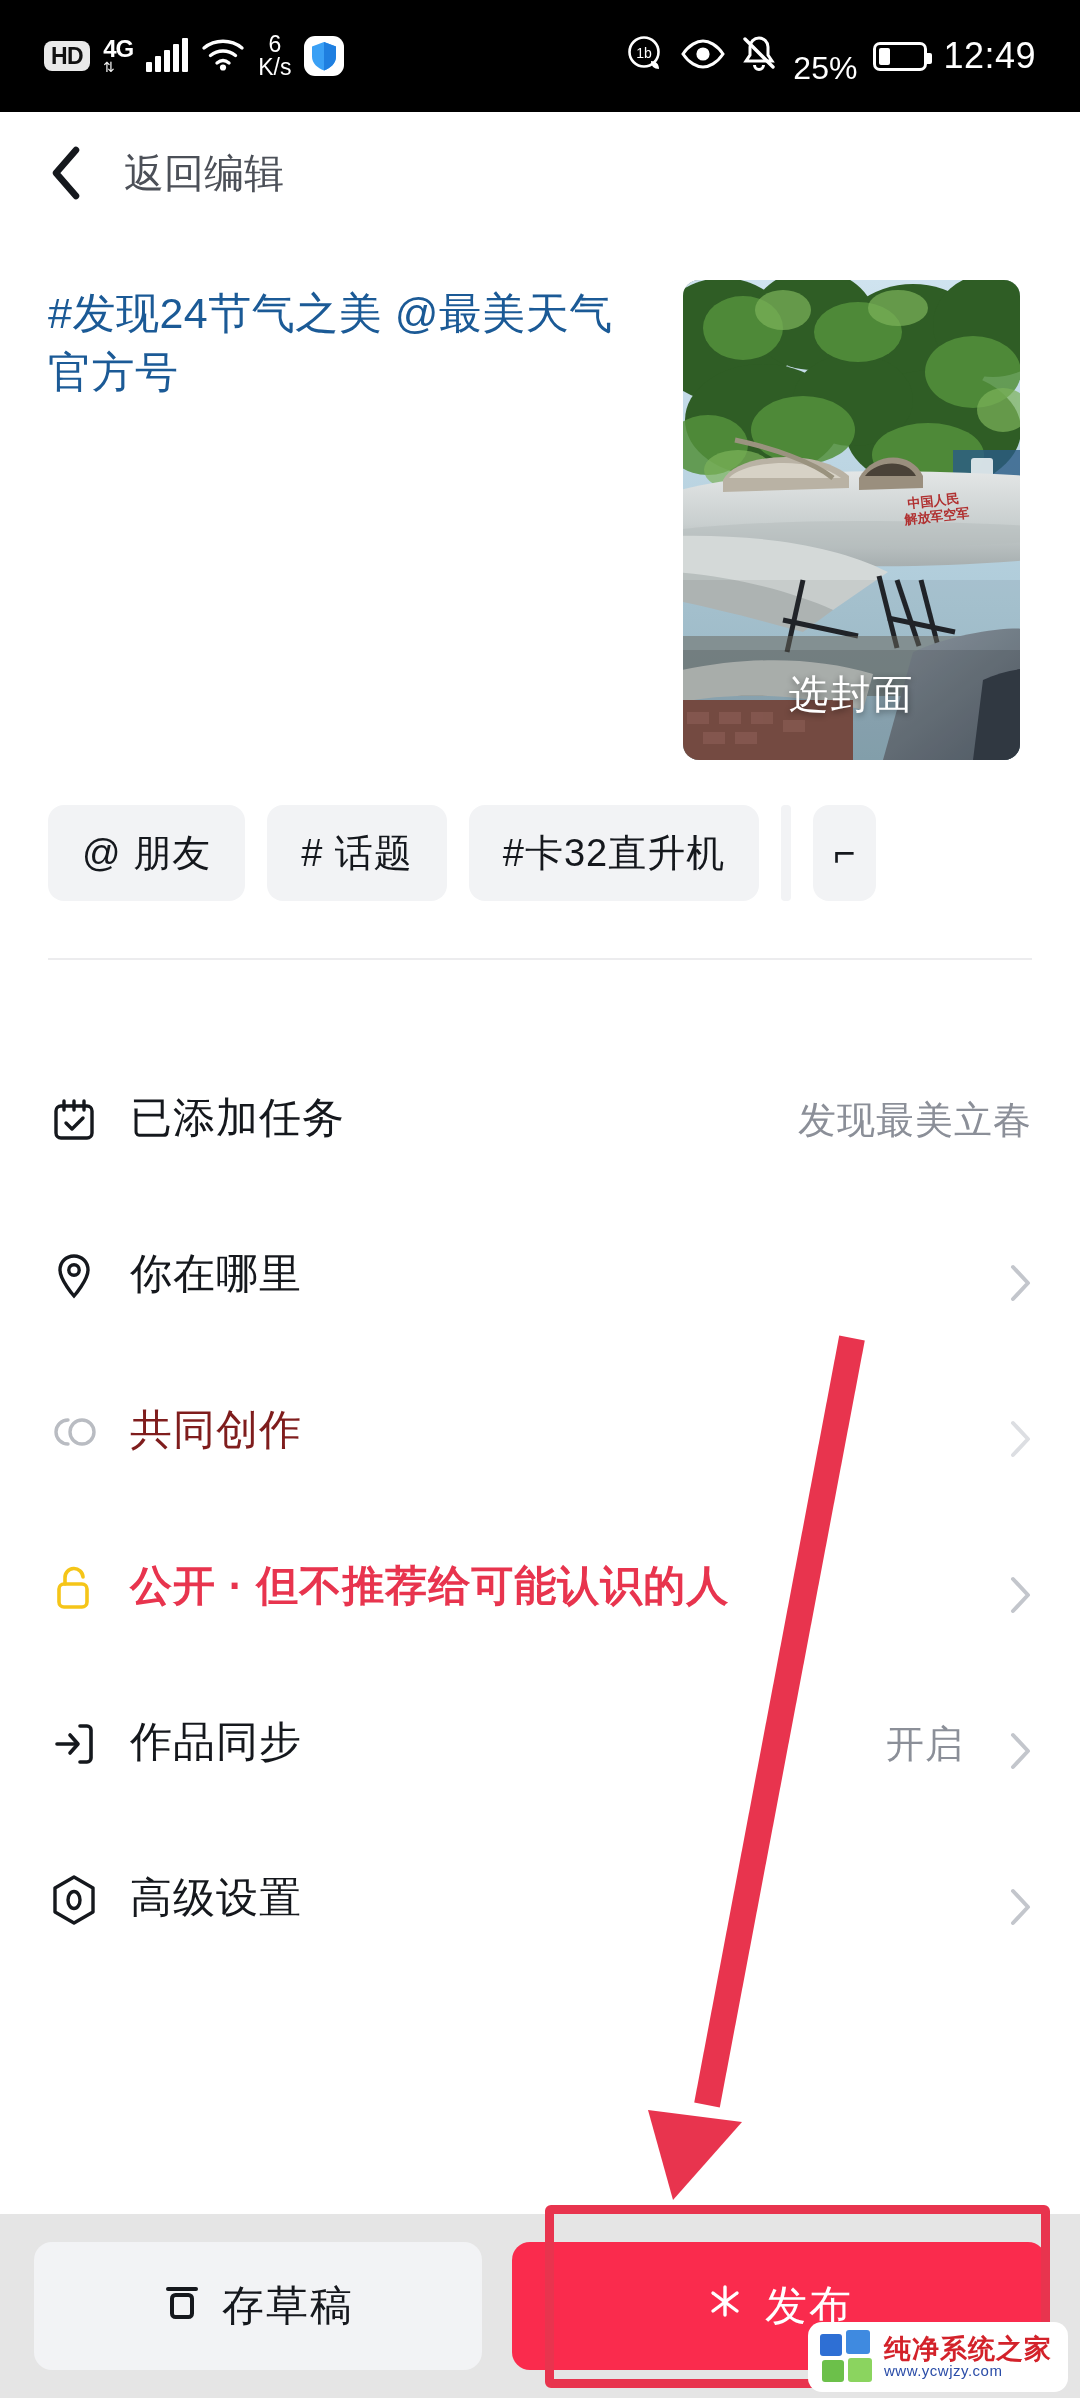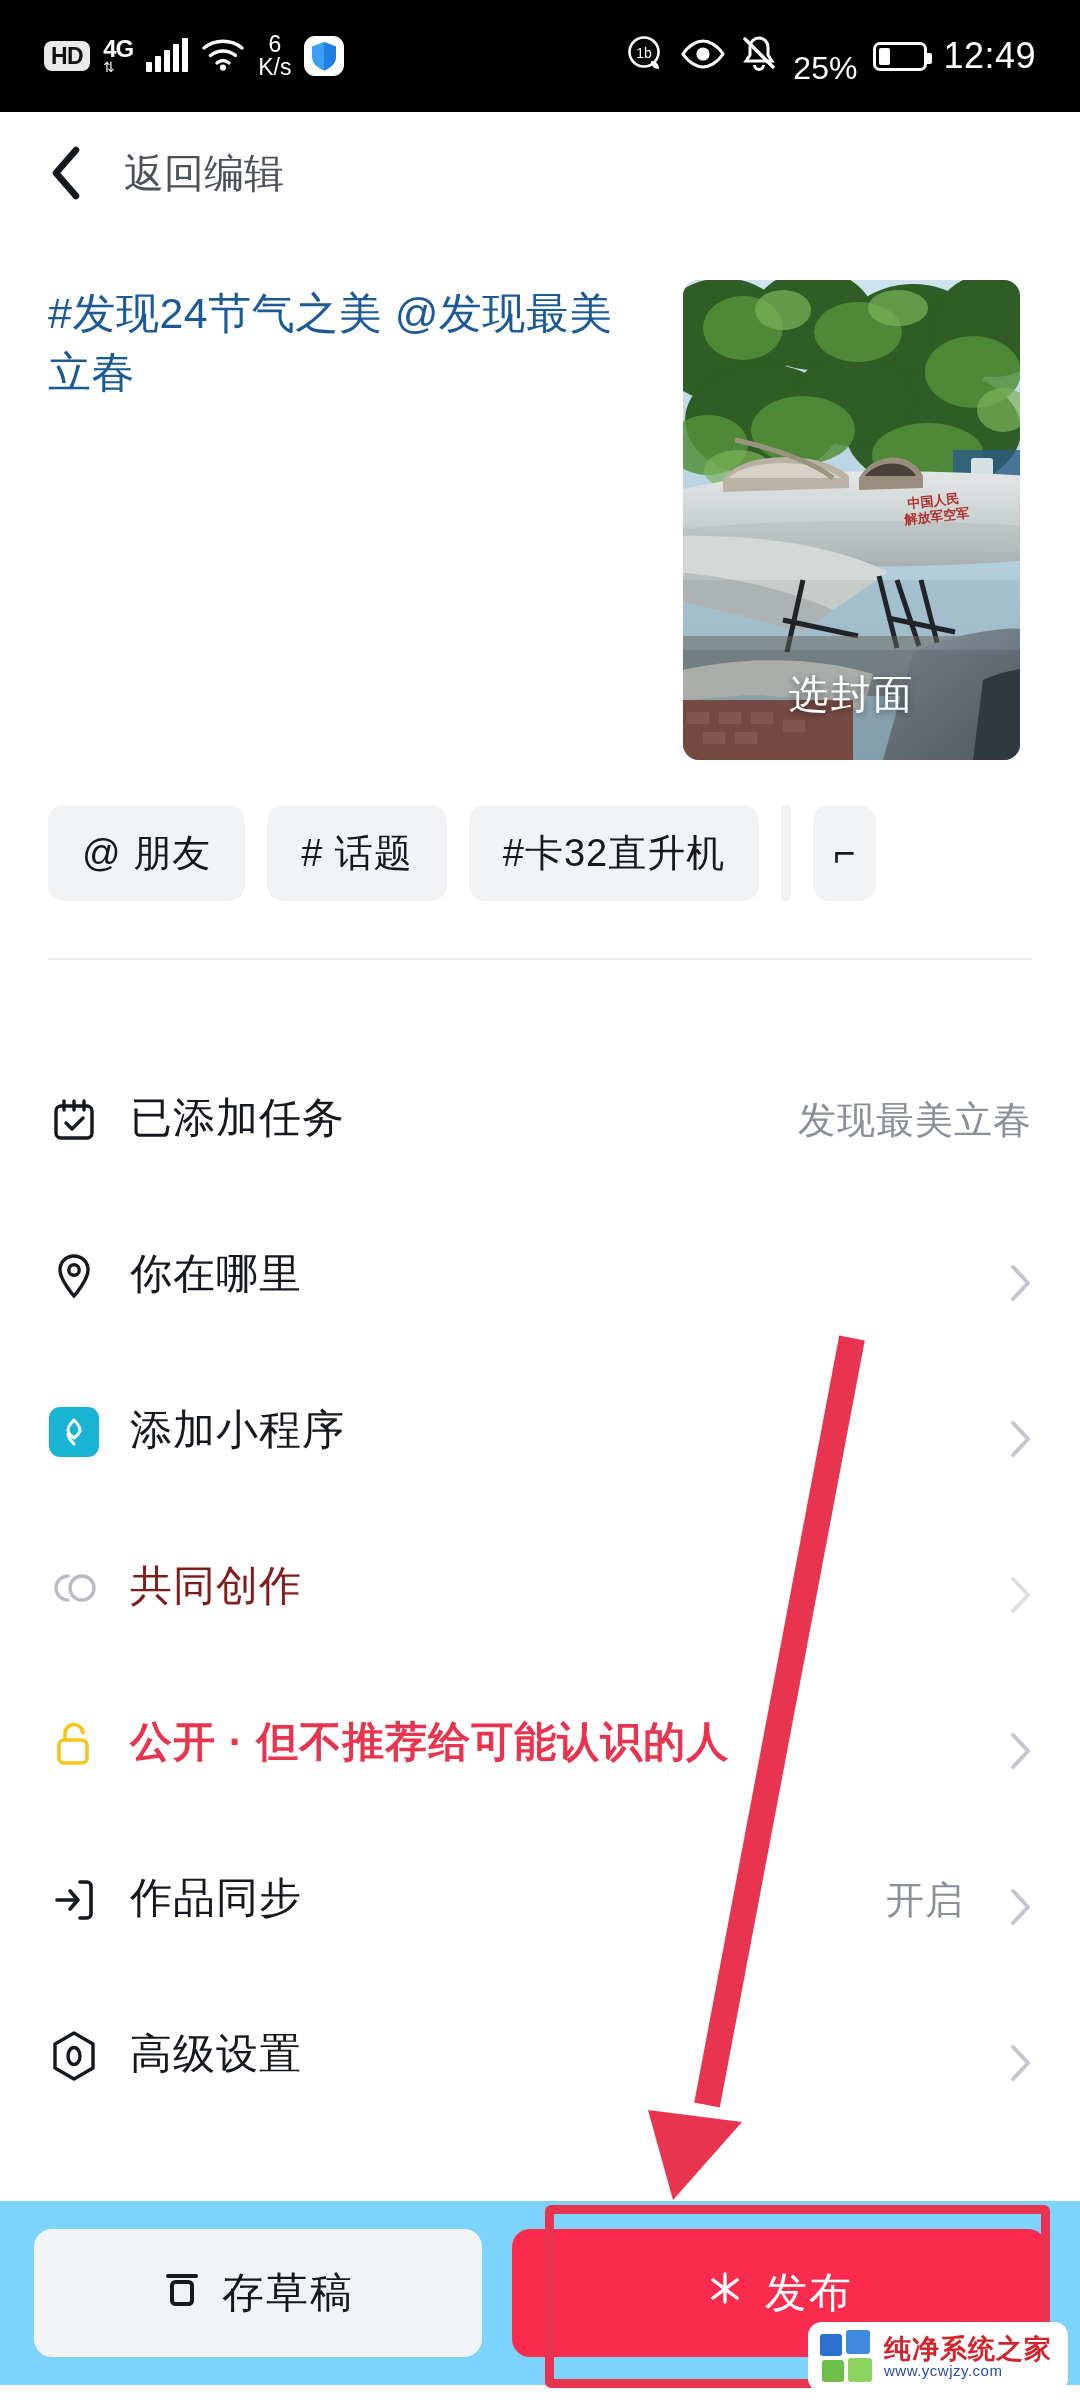--- a/index.html
+++ b/index.html
@@ -105,22 +105,22 @@
   .row .chev { margin-left:auto; }
   .row .value + .chev { margin-left:16px; }
   .chev svg { display:block; }
   .mini-prog {
     width:50px; height:50px; background:#19b4d4; border-radius:11px;
     display:flex; align-items:center; justify-content:center;
   }
 
   
   .bottombar {
-    position:absolute; left:0; bottom:15px; width:1080px; height:184px;
-    background:#7dd3fc; display:flex; align-items:center; padding:0 34px; gap:30px;
+    position:absolute; left:0; bottom:2px; width:1080px; height:184px;
+    background:#e5e5e5; display:flex; align-items:center; padding:0 34px; gap:30px;
   }
   .btn-draft {
     flex:0 0 448px; height:128px; background:#f2f3f5; border-radius:18px;
     display:flex; align-items:center; justify-content:center; gap:20px;
     font-size:42px; color:#15181d; letter-spacing:2px;
   }
   .btn-publish {
     flex:1; height:128px; background:#fa2b4d; border-radius:18px;
     display:flex; align-items:center; justify-content:center; gap:20px;
     font-size:42px; color:#fff; letter-spacing:2px;
@@ -217,21 +217,21 @@
   <div class="navbar">
     <span class="back-chev">
       <svg width="34" height="54" viewBox="0 0 34 54">
           <path d="M28 4 8 27l20 23" fill="none" stroke="#15181d" stroke-width="6.5" stroke-linecap="round" stroke-linejoin="round"></path>
         </svg>
     </span>
     <span class="nav-title">返回编辑</span>
   </div>
 
   <div class="compose">
-    <div class="caption">#发现24节气之美 @发现最美立春</div>
+    <div class="caption">#发现24节气之美 @最美天气官方号</div>
 
     <div class="cover">
       <svg viewBox="0 0 337 480" preserveAspectRatio="xMidYMid slice">
         <defs>
           <linearGradient id="sky" x1="0" y1="0" x2="0" y2="1">
             <stop offset="0%" stop-color="#cfe3ef"></stop>
               <stop offset="100%" stop-color="#9fc0cf"></stop>
           </linearGradient>
           <linearGradient id="fuse" x1="0" y1="0" x2="0" y2="1">
             <stop offset="0%" stop-color="#e3e6e6"></stop>
@@ -349,36 +349,20 @@
           </svg>
       </span>
       <span class="label">你在哪里</span>
       <span class="chev">
         <svg width="22" height="38" viewBox="0 0 22 38">
             <path d="M3 3l15 16L3 35" fill="none" stroke="#c3c6cc" stroke-width="4" stroke-linecap="round" stroke-linejoin="round"></path>
           </svg>
       </span>
     </div>
 
-    <div class="row">
-      <span class="ic">
-        <span class="mini-prog">
-          <svg width="32" height="32" viewBox="0 0 32 32">
-              <path d="M16 4c4 4 6 7 6 10s-2 5-6 8c-4-3-6-5-6-8s2-6 6-10z" fill="none" stroke="#fff" stroke-width="3" stroke-linejoin="round"></path>
-              <path d="M16 28c-4-4-6-7-6-10" fill="none" stroke="#fff" stroke-width="3" stroke-linecap="round"></path>
-            </svg>
-        </span>
-      </span>
-      <span class="label">添加小程序</span>
-      <span class="chev">
-        <svg width="22" height="38" viewBox="0 0 22 38">
-            <path d="M3 3l15 16L3 35" fill="none" stroke="#c3c6cc" stroke-width="4" stroke-linecap="round" stroke-linejoin="round"></path>
-          </svg>
-      </span>
-    </div>
 
     <div class="row">
       <span class="ic">
         <svg width="52" height="40" viewBox="0 0 52 40">
             <path d="M20 8a12 12 0 1 0 0 24" fill="none" stroke="#b9bcc2" stroke-width="3.4" stroke-linecap="round"></path>
             <circle cx="34" cy="20" r="12" fill="none" stroke="#b9bcc2" stroke-width="3.4"></circle>
           </svg>
       </span>
       <span class="label muted">共同创作</span>
       <span class="chev">

